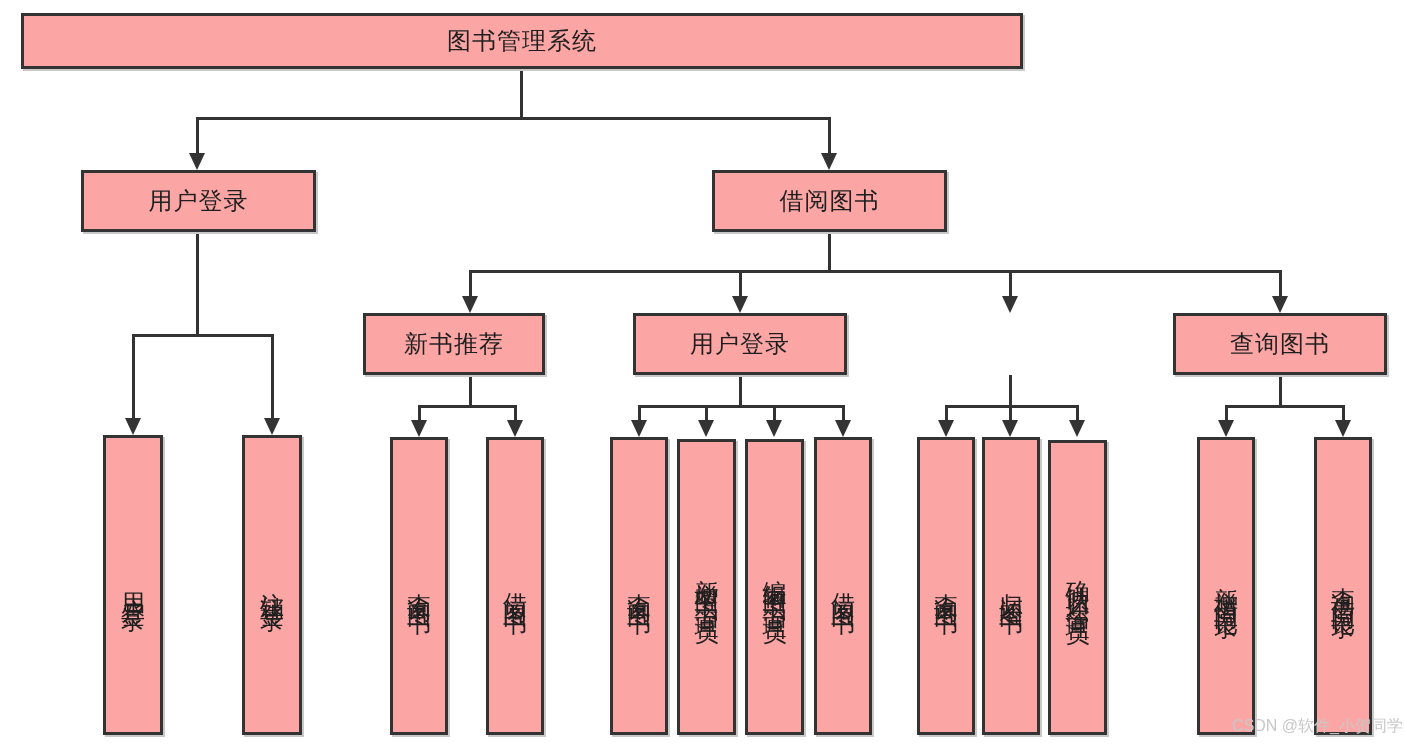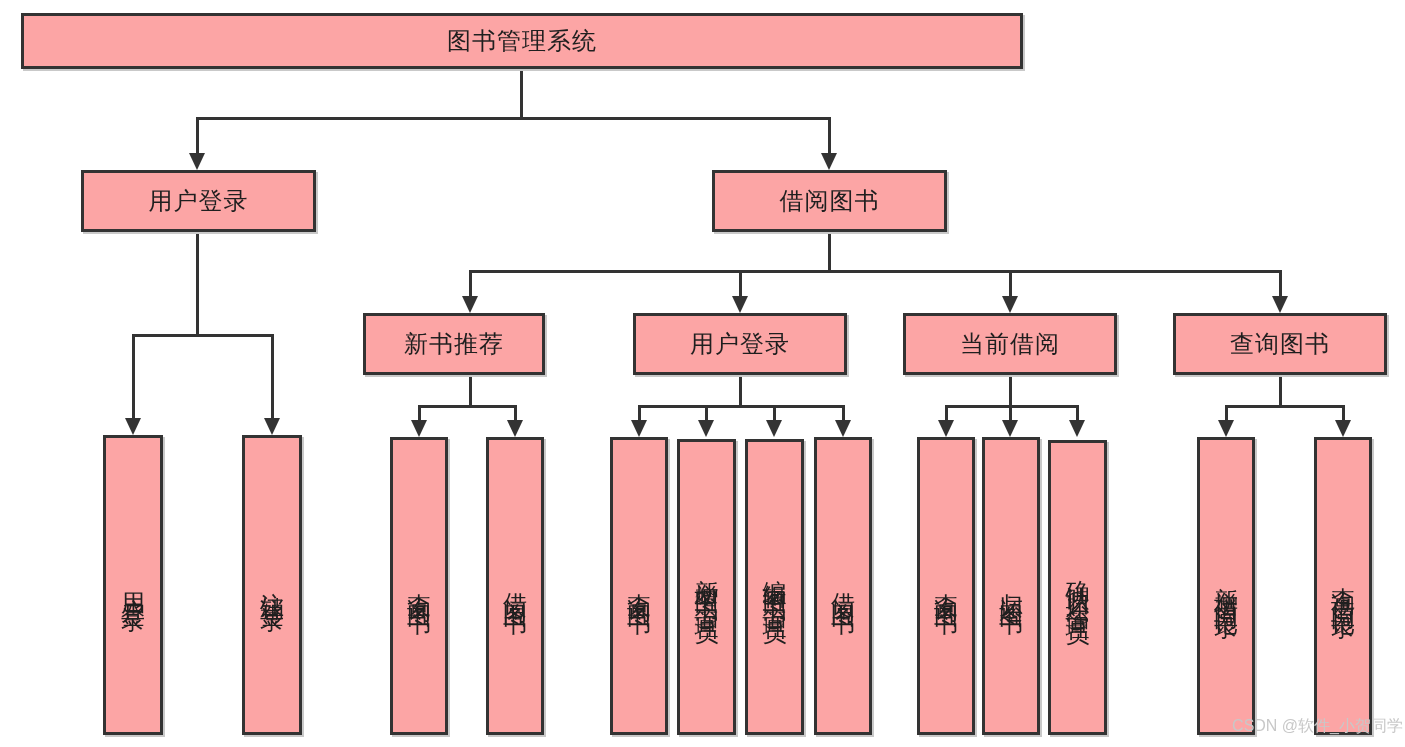--- a/index.html
+++ b/index.html
@@ -122,23 +122,20 @@
   </div>
 
   <div class="box" style="left:363px;top:313px;width:182px;height:62px;">
     <span class="hlabel">新书推荐</span>
   </div>
 
   <div class="box" style="left:633px;top:313px;width:214px;height:62px;">
     <span class="hlabel">用户登录</span>
   </div>
 
-  <div class="box" style="left:903px;top:313px;width:214px;height:62px;">
-    <span class="hlabel">当前借阅</span>
-  </div>
 
   <div class="box" style="left:1173px;top:313px;width:214px;height:62px;">
     <span class="hlabel">查询图书</span>
   </div>
 
   <div class="box vbox" style="left:103px;top:435px;width:60px;height:300px;">
     <span>用户登录</span>
   </div>
   <div class="box vbox" style="left:242px;top:435px;width:60px;height:300px;">
     <span>注销登录</span>

